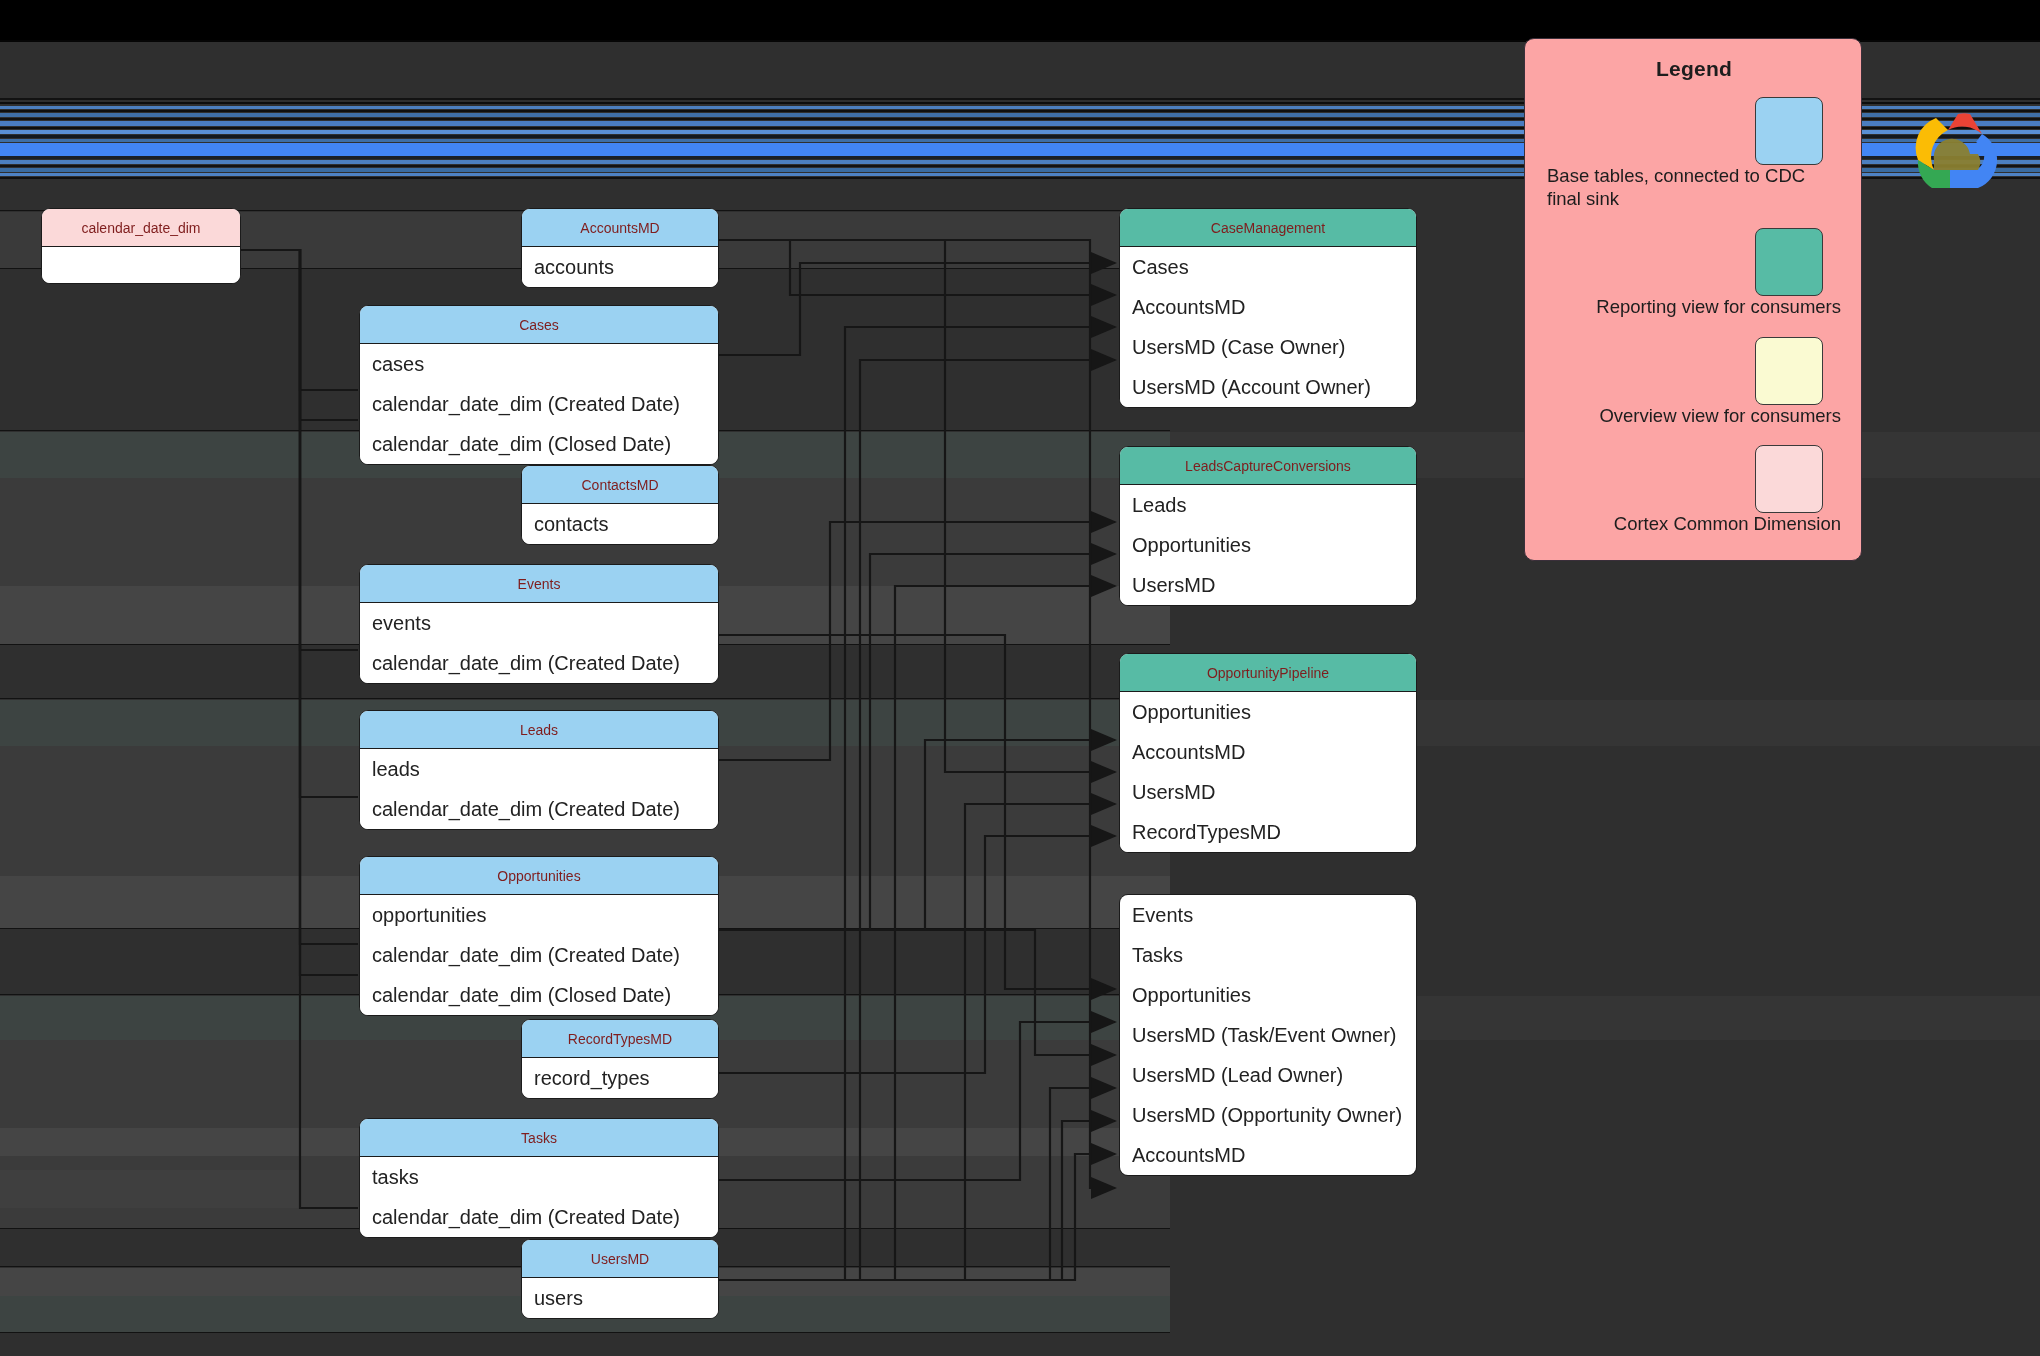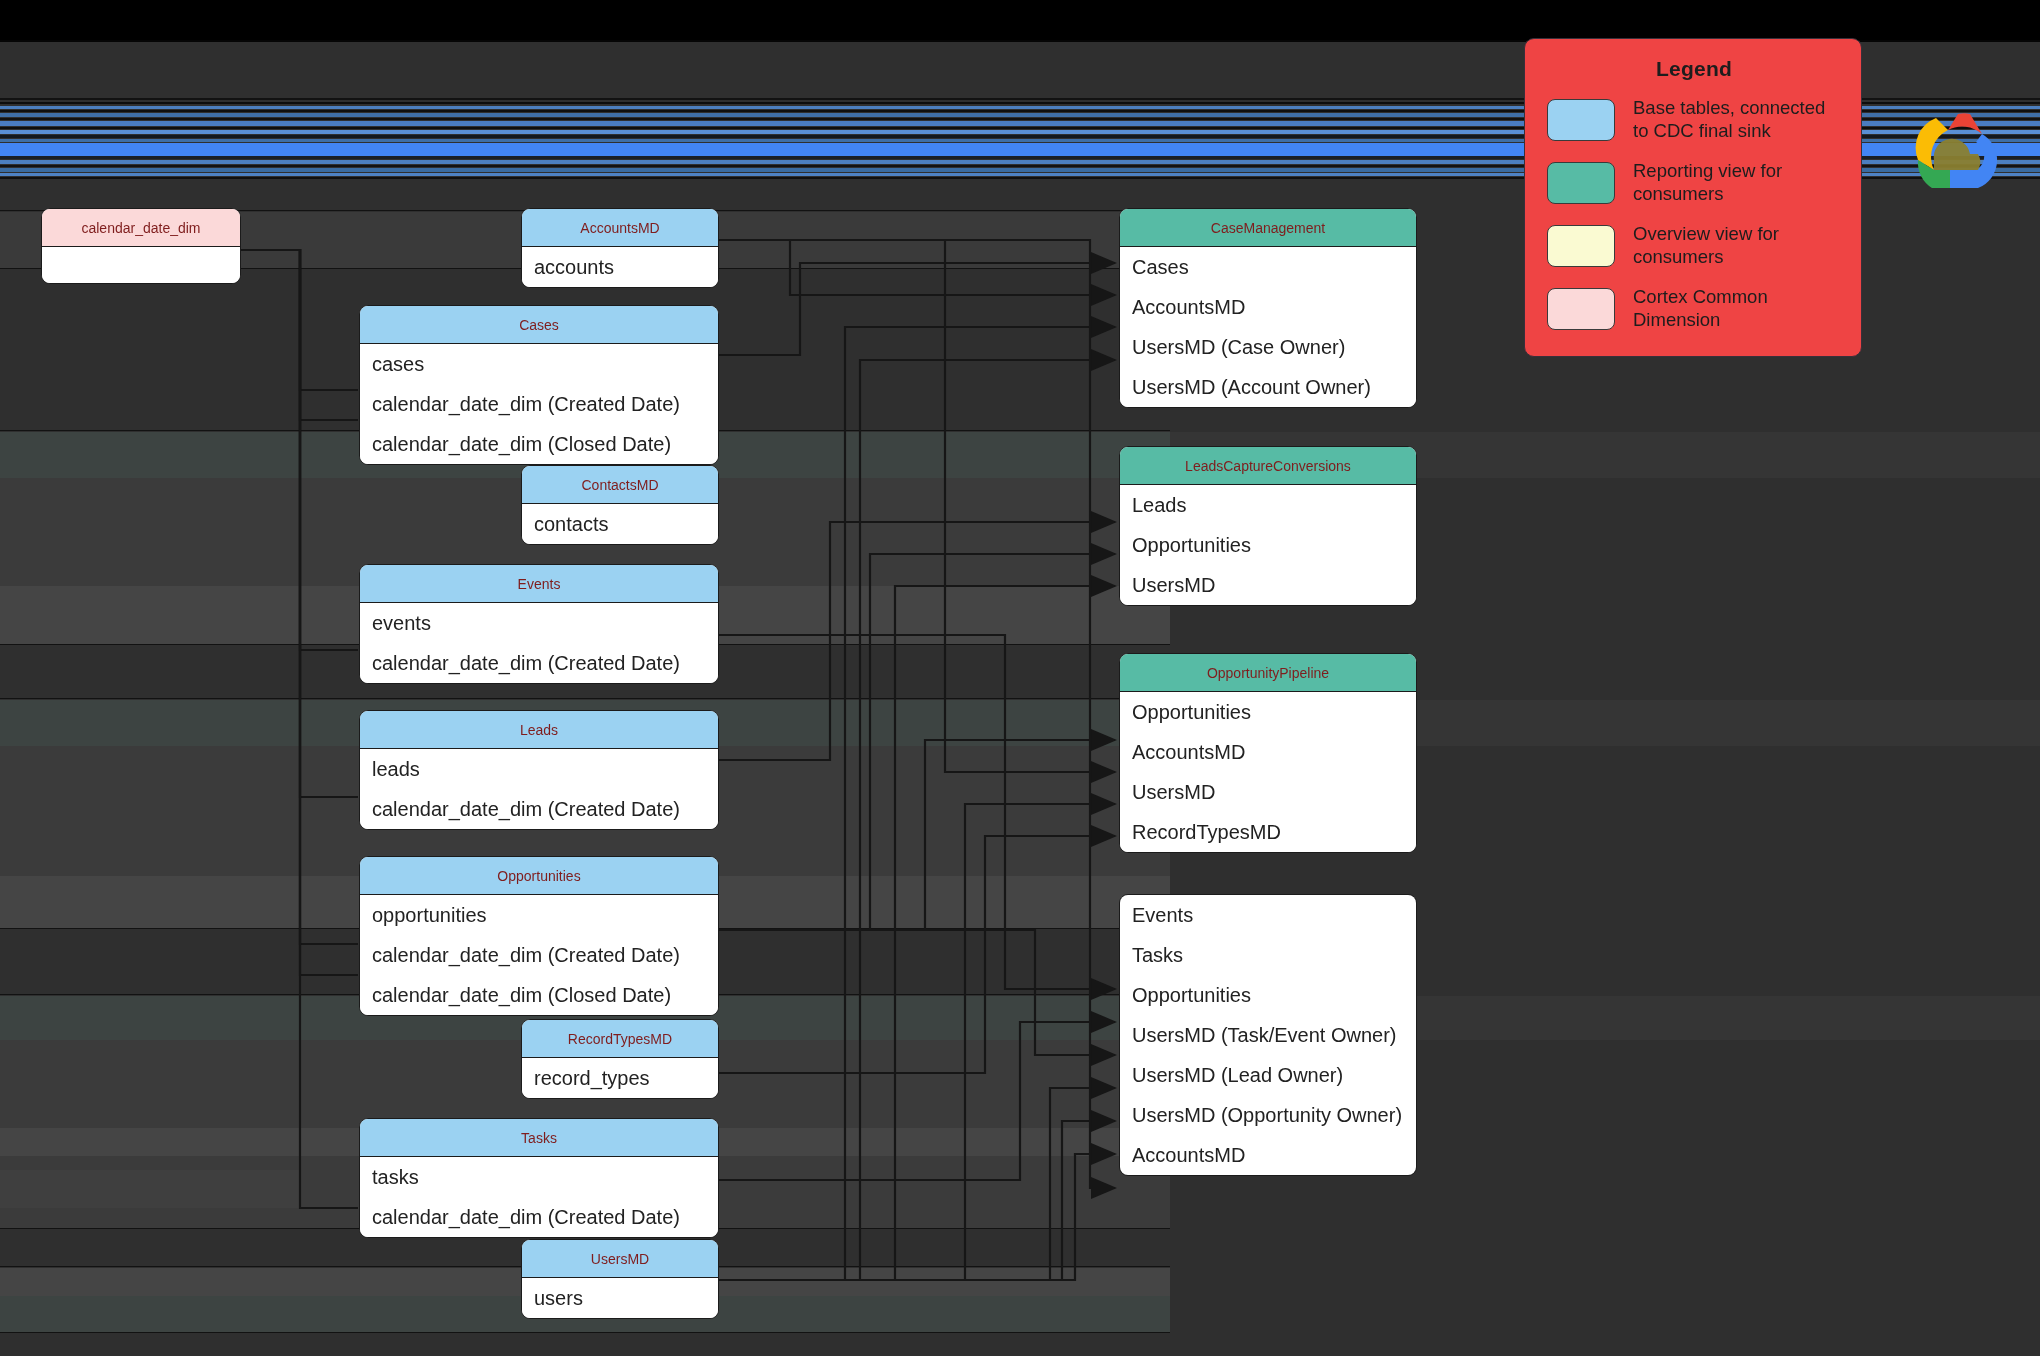--- a/index.html
+++ b/index.html
@@ -51,35 +51,35 @@
   .hdr.pink{background:#fbd9d9;}
 
   
   #wires{position:absolute;left:0;top:0;width:2040px;height:1356px;pointer-events:none;}
 
   
   #legend{
     position:absolute;
     left:1524px;top:38px;
     width:338px;
-    background:#ef4444;
+    background:#fca5a5;
     border:1.5px solid #3a2f3a;
     border-radius:10px;
     padding:18px 20px 22px 22px;
     box-sizing:border-box;
   }
   #legend .title{
     text-align:center;
     font-weight:bold;
     font-size:21px;
     color:#1d1d1d;
     margin:0 0 16px 0;
     letter-spacing:.2px;
   }
-  .leg-row{display:flex;align-items:center;margin-bottom:18px;}
+  .leg-row{display:flex;align-items:flex-end;margin-bottom:18px;flex-direction:column;}
   .leg-row:last-child{margin-bottom:2px;}
   .swatch{
     width:66px;height:40px;flex:0 0 66px;
     border:1.6px solid #3a3a3a;
     border-radius:8px;
     margin-right:18px;
   }
   .leg-label{
     font-size:18.5px;
     line-height:1.22;

